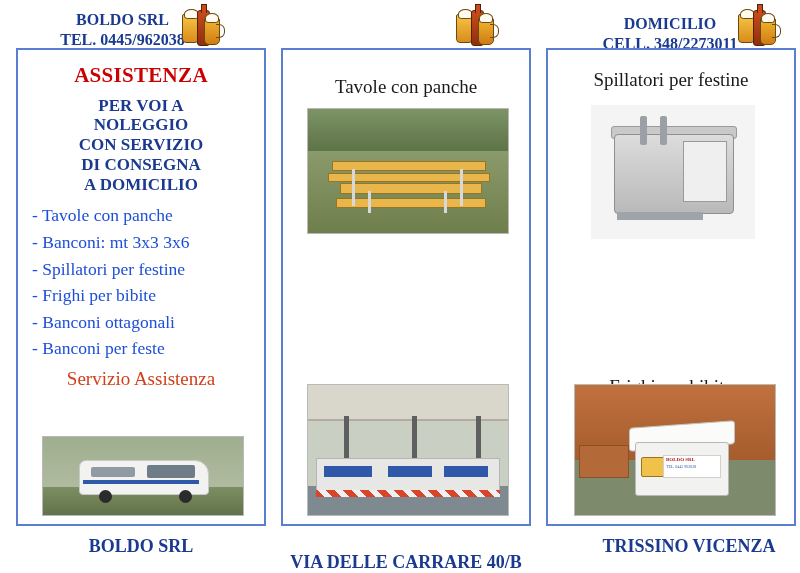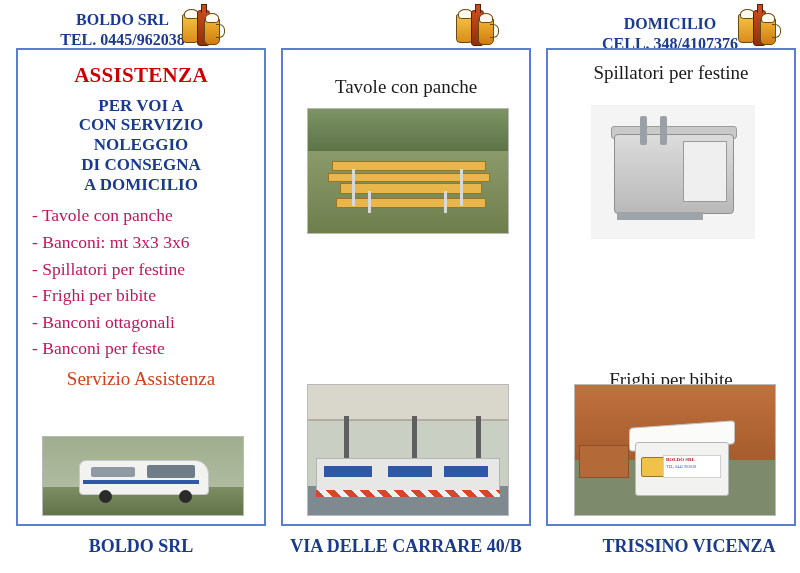--- a/index.html
+++ b/index.html
@@ -121,21 +121,21 @@
   .l-sub {
     text-align: center;
     color: #1a3a8f;
     font-weight: bold;
     font-size: 17px;
     line-height: 1.16;
     margin-top: 6px;
   }
   .l-list {
     margin: 8px 0 0 14px;
-    color: #be185d;
+    color: #1d4ed8;
     font-size: 17.5px;
     line-height: 1.52;
   }
   .l-list div { white-space: nowrap; }
   .l-assist {
     text-align: center;
     color: #d2401a;
     font-size: 19px;
     margin-top: 6px;
     font-family: "Liberation Serif", serif;
@@ -231,39 +231,39 @@
 
   <div class="logo" style="left:452px; top:8px;">
     <div class="mug-back"></div>
       <div class="bottle"></div>
       <div class="mug-front"></div>
       <div class="handle"></div>
   </div>
 
   <div class="hdr" style="left:570px; top:14px; width:200px; font-size:16px;">
     <span class="l1">DOMICILIO</span>
-    <span class="l2">CELL. 348/4107376</span>
+    <span class="l2">CELL. 348/2273011</span>
   </div>
   <div class="logo" style="left:734px; top:8px;">
     <div class="mug-back"></div>
       <div class="bottle"></div>
       <div class="mug-front"></div>
       <div class="handle"></div>
   </div>
 
   <div class="panel" style="left:16px; top:48px; width:250px; height:478px;">
 
     <div class="l-title">
       <div>ASSISTENZA</div>
     </div>
 
     <div class="l-sub">
       <div>PER VOI A</div>
+      <div>NOLEGGIO</div>
       <div>CON SERVIZIO</div>
-      <div>NOLEGGIO</div>
       <div>DI CONSEGNA</div>
       <div>A DOMICILIO</div>
     </div>
 
     <div class="l-list">
       <div>- Tavole con panche</div>
       <div>- Banconi: mt 3x3 3x6</div>
       <div>- Spillatori per festine</div>
       <div>- Frighi per bibite</div>
       <div>- Banconi ottagonali</div>
@@ -321,21 +321,21 @@
       <div class="br-counter"></div>
       <div class="br-banner" style="left:8%; top:62%; width:24%;"></div>
       <div class="br-banner" style="left:40%; top:62%; width:22%;"></div>
       <div class="br-banner" style="left:68%; top:62%; width:22%;"></div>
       <div class="br-tape"></div>
     </div>
   </div>
 
   <div class="panel" style="left:546px; top:48px; width:250px; height:478px;">
 
-    <div class="cap" style="margin-top:12px;">Spillatori per festine</div>
+    <div class="cap" style="margin-top:19px;">Spillatori per festine</div>
 
     <div class="photo" style="left:42px; top:54px; width:164px; height:134px; border-color:#ffffff;">
       <div class="dp-bg"></div>
       <div class="dp-top"></div>
       <div class="dp-body"></div>
       <div class="dp-panel"></div>
       <div class="dp-tap" style="left:30%; top:8%; height:22%;"></div>
       <div class="dp-tap" style="left:42%; top:8%; height:22%;"></div>
       <div class="dp-tray"></div>
     </div>
@@ -351,16 +351,16 @@
       <div class="fr-body"></div>
       <div class="fr-logo"></div>
       <div class="fr-label">
         <span class="t1">BOLDO SRL</span>
         <span class="t2">TEL. 0445 962038</span>
       </div>
     </div>
   </div>
 
   <div class="footer" style="left:16px; top:536px; width:250px;">BOLDO SRL</div>
-  <div class="footer" style="left:281px; top:536px; width:250px;">VIA DELLE CARRARE 40/B</div>
+  <div class="footer" style="left:281px; top:552px; width:250px;">VIA DELLE CARRARE 40/B</div>
   <div class="footer" style="left:564px; top:536px; width:250px;">TRISSINO VICENZA</div>
 
 </div>
 
 </body></html>

